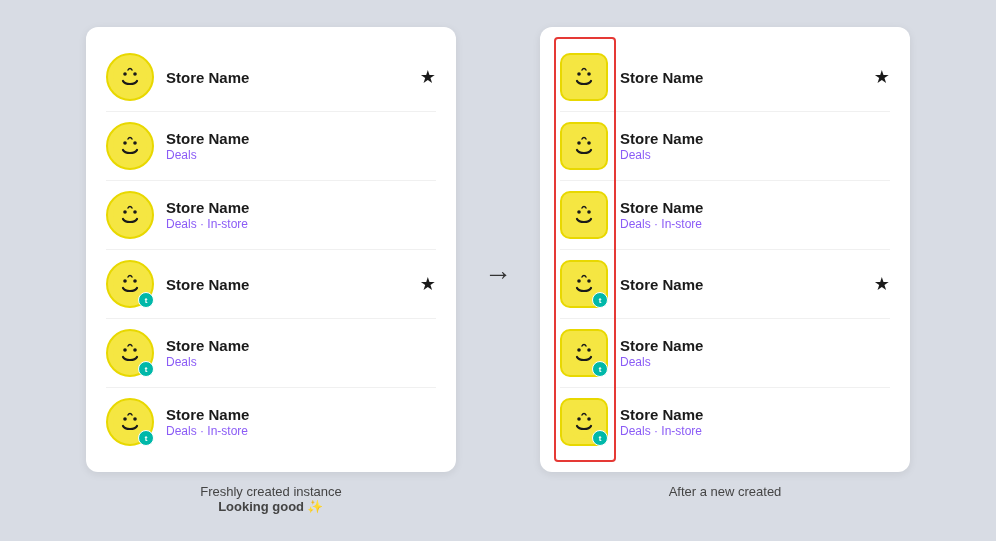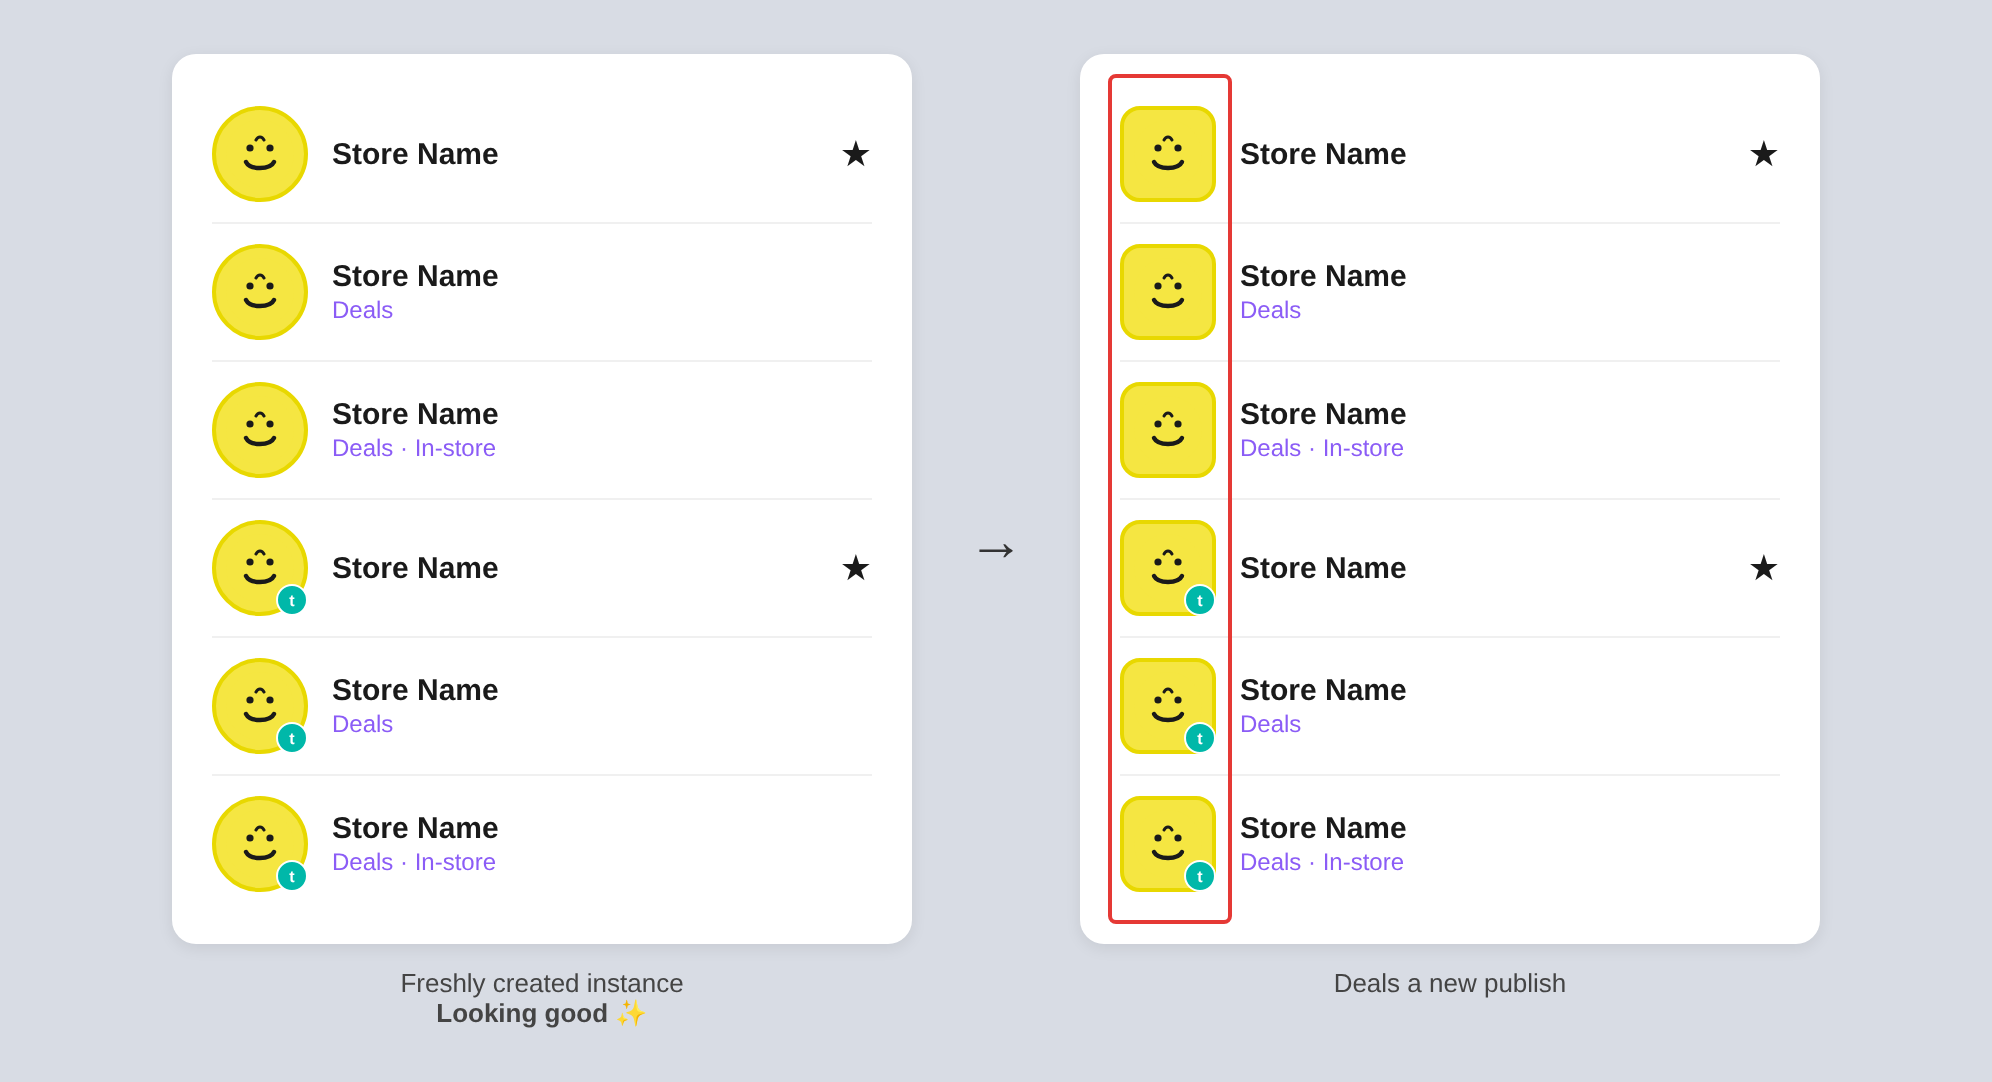--- a/index.html
+++ b/index.html
@@ -370,17 +370,17 @@
             </div>
             <div class="badge">t</div>
           </div>
           <div class="store-info">
             <div class="store-name">Store Name</div>
             <div class="store-sub">Deals · In-store</div>
           </div>
         </div>
       </div>
     <div class="caption">
-      <div class="line1">Deals a new publish</div>
+      <div class="line1">After a new created</div>
     </div>
   </div>
 
 </div>
 
 </body></html>

